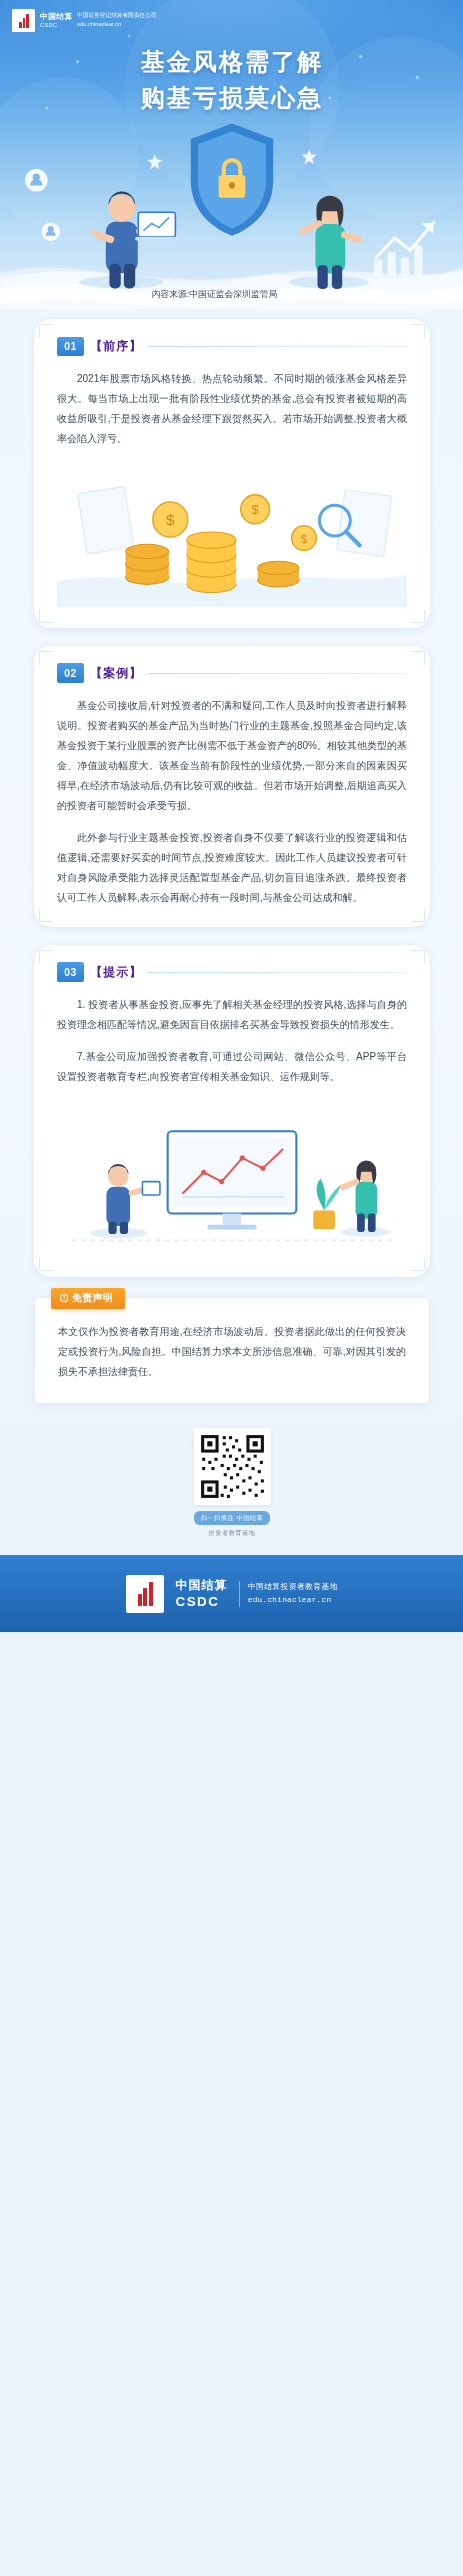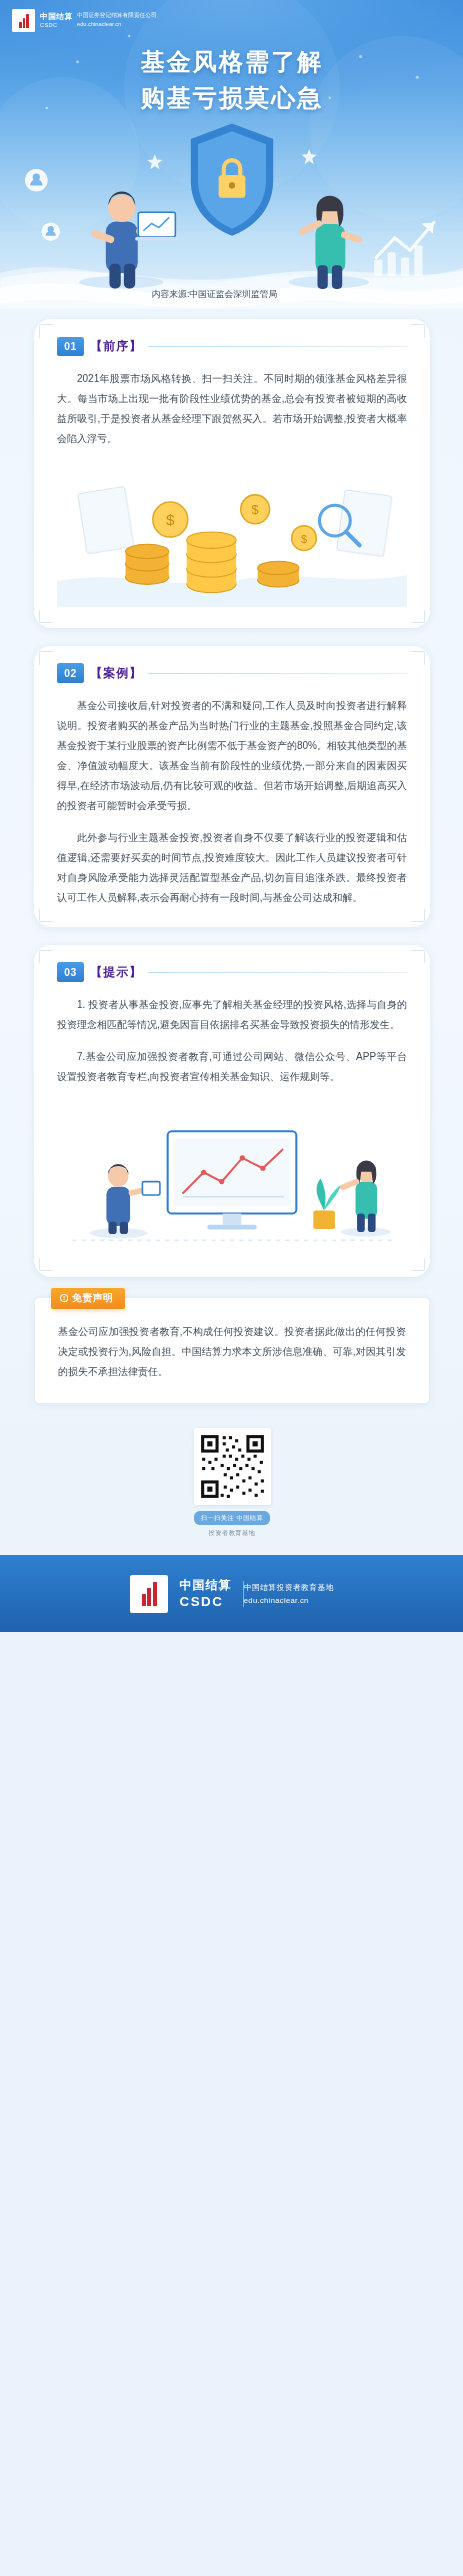--- a/index.html
+++ b/index.html
@@ -160,21 +160,21 @@
   }
   .footer .fmark {
     width: 38px; height: 38px; background: #fff; border-radius: 2.1px;
     display: flex; align-items: center; justify-content: center;
   }
   .footer .fmark .bars { display: flex; gap: 1.5px; align-items: flex-end; }
   .footer .fmark .bars i { display: block; width: 4.1px; background: #c9252c; border-radius: 0.5px; }
   .footer .ftext { color: #fff; line-height: 1.35; }
   .footer .ftext .f1 { font-size: 12px; font-weight: bold; letter-spacing: 1px; }
   .footer .ftext .f2 { font-size: 13.4px; font-weight: bold; letter-spacing: 1.5px; }
-  .footer .fright { color: #fff; line-height: 1.7; border-left: 0.5px solid rgba(255,255,255,.45); padding-left: 0; }
+  .footer .fright { color: #fff; line-height: 1.7; border-left: 0.5px solid rgba(255,255,255,.45); padding-left: 8px; font-family: Liberation Mono, monospace; }
   .footer .fright .r1 { font-size: 7.7px; letter-spacing: 0.5px; }
   .footer .fright .r2 { font-size: 7.7px; letter-spacing: 0.3px; }
 
   .bottom-pad { height: 12.4px; }
 </style>
 </head>
 <body>
 
 <div class="page">
 
@@ -295,21 +295,21 @@
     <span class="card-corner cc-tr"></span>
     <span class="card-corner cc-bl"></span>
     <span class="card-corner cc-br"></span>
 
     <div class="sec-head">
       <div class="sec-num">01</div>
       <div class="sec-title">【前序】</div>
       <div class="sec-rule"></div>
     </div>
 
-    <p class="body">2021年股票市场风格转换、扫一扫关注。不同时期的领涨基金风格差异很大。每当市场上出现一批有阶段性业绩优势的基金,总会有投资者被短期的高收益所吸引,于是投资者从基金经理下跟贺然买入。若市场开始调整,投资者大概率会陷入浮亏。</p>
+    <p class="body">2021年股票市场风格转换、热点轮动频繁。不同时期的领涨基金风格差异很大。每当市场上出现一批有阶段性业绩优势的基金,总会有投资者被短期的高收益所吸引,于是投资者从基金经理下跟贺然买入。若市场开始调整,投资者大概率会陷入浮亏。</p>
 
     
     <svg style="margin-top:13.4px;width:100%;height:144px" viewBox="0 0 680 280">
       <rect x="0" y="0" width="680" height="280" fill="#ffffff"></rect>
       <path d="M0,230 C120,205 230,250 350,228 C470,206 570,240 680,218 L680,280 L0,280 Z" fill="#eaf4fc"></path>
 
       <g opacity="0.85">
         <rect x="40" y="60" width="92" height="118" rx="5" fill="#f3f8fd" stroke="#cfe2f3" stroke-width="2" transform="rotate(-9 40 60)"></rect>
         <rect x="560" y="52" width="92" height="118" rx="5" fill="#f3f8fd" stroke="#cfe2f3" stroke-width="2" transform="rotate(8 560 52)"></rect>
       </g>
@@ -440,21 +440,21 @@
 
   <div class="disclaimer">
     <div class="disclaimer-tag">
       <svg width="8.2" height="8.2" viewBox="0 0 16 16">
         <circle cx="8" cy="8" r="7" fill="none" stroke="#ffffff" stroke-width="2"></circle>
         <rect x="7" y="4" width="2" height="5" fill="#ffffff"></rect>
         <rect x="7" y="10.5" width="2" height="2" fill="#ffffff"></rect>
       </svg>
       <span>免责声明</span>
     </div>
-    <p>基金公司应加强投资者教育,不构成任何投资建议。投资者据此做出的任何投资决定或投资行为,风险自担。中国结算力求本文所涉信息准确、可靠,对因其引发的损失不承担法律责任。</p>
+    <p>本文仅作为投资者教育用途,在经济市场波动后。投资者据此做出的任何投资决定或投资行为,风险自担。中国结算力求本文所涉信息准确、可靠,对因其引发的损失不承担法律责任。</p>
   </div>
 
   <div class="qr-wrap">
     <div class="qr-box">
       <svg width="69" height="69" viewBox="0 0 134 134">
         <rect width="134" height="134" fill="#ffffff"></rect>
         <g fill="#111111">
           <rect x="6" y="6" width="34" height="34"></rect>
             <rect x="94" y="6" width="34" height="34"></rect>
             <rect x="6" y="94" width="34" height="34"></rect>

